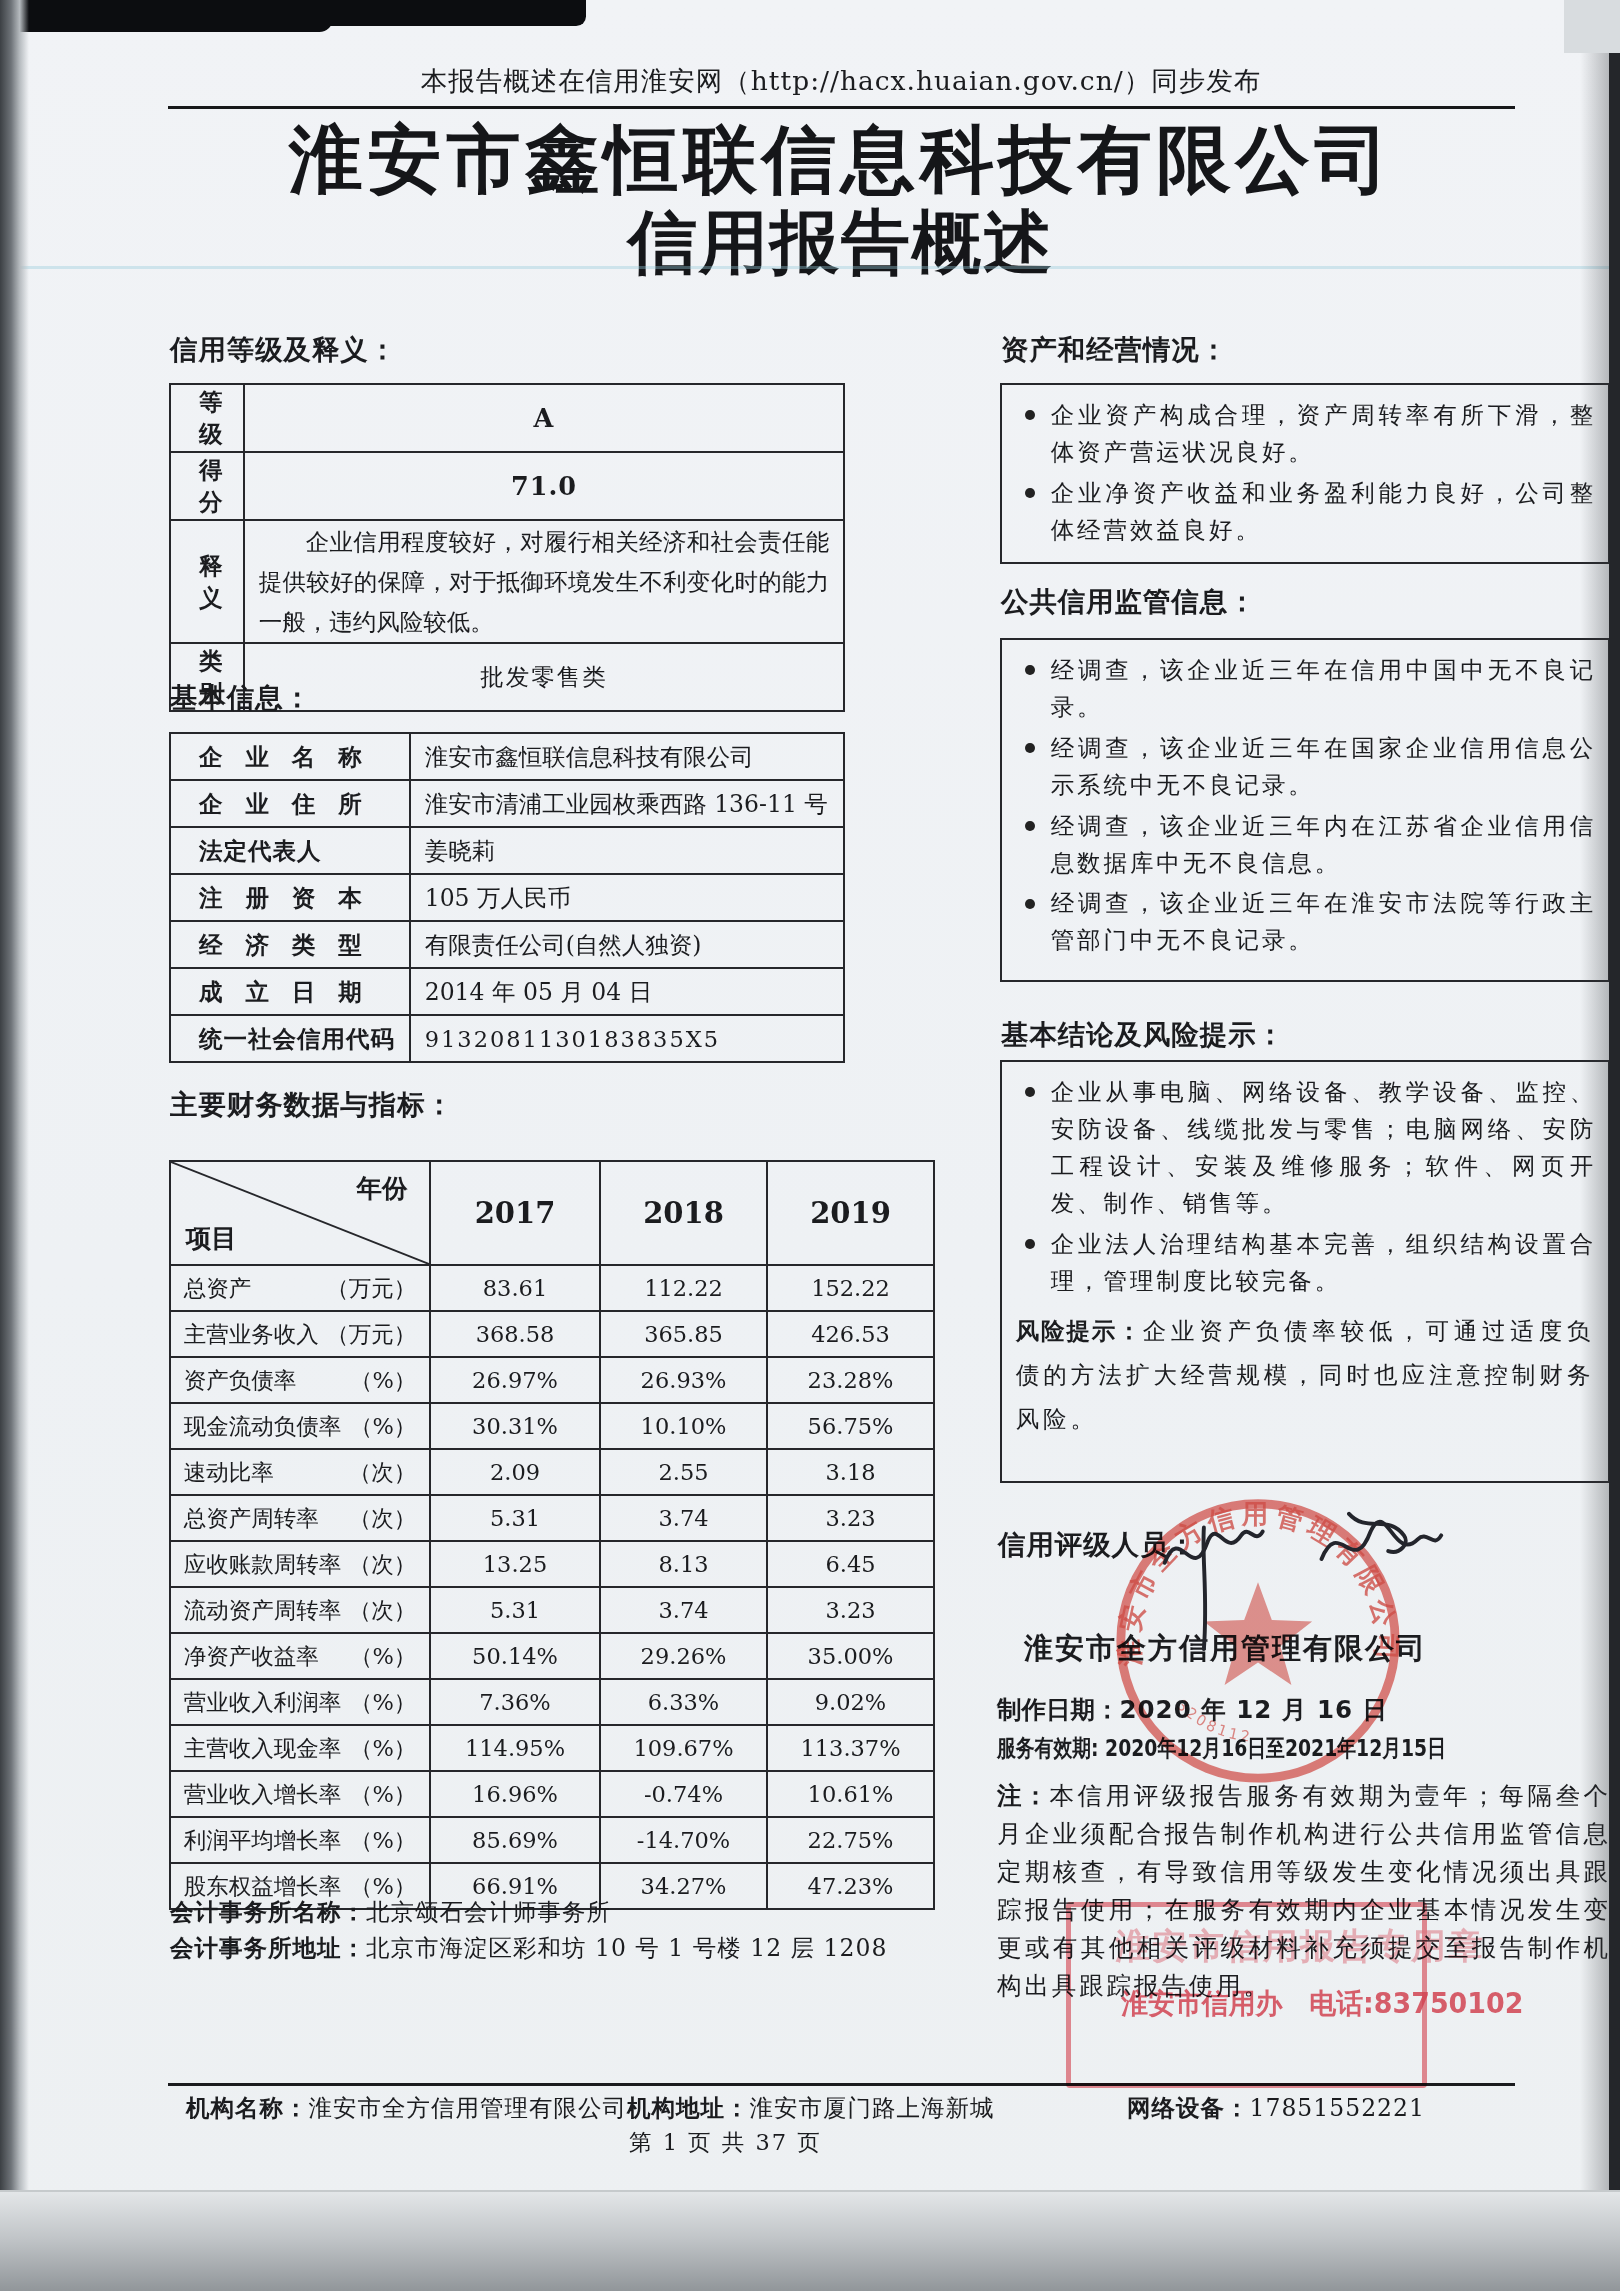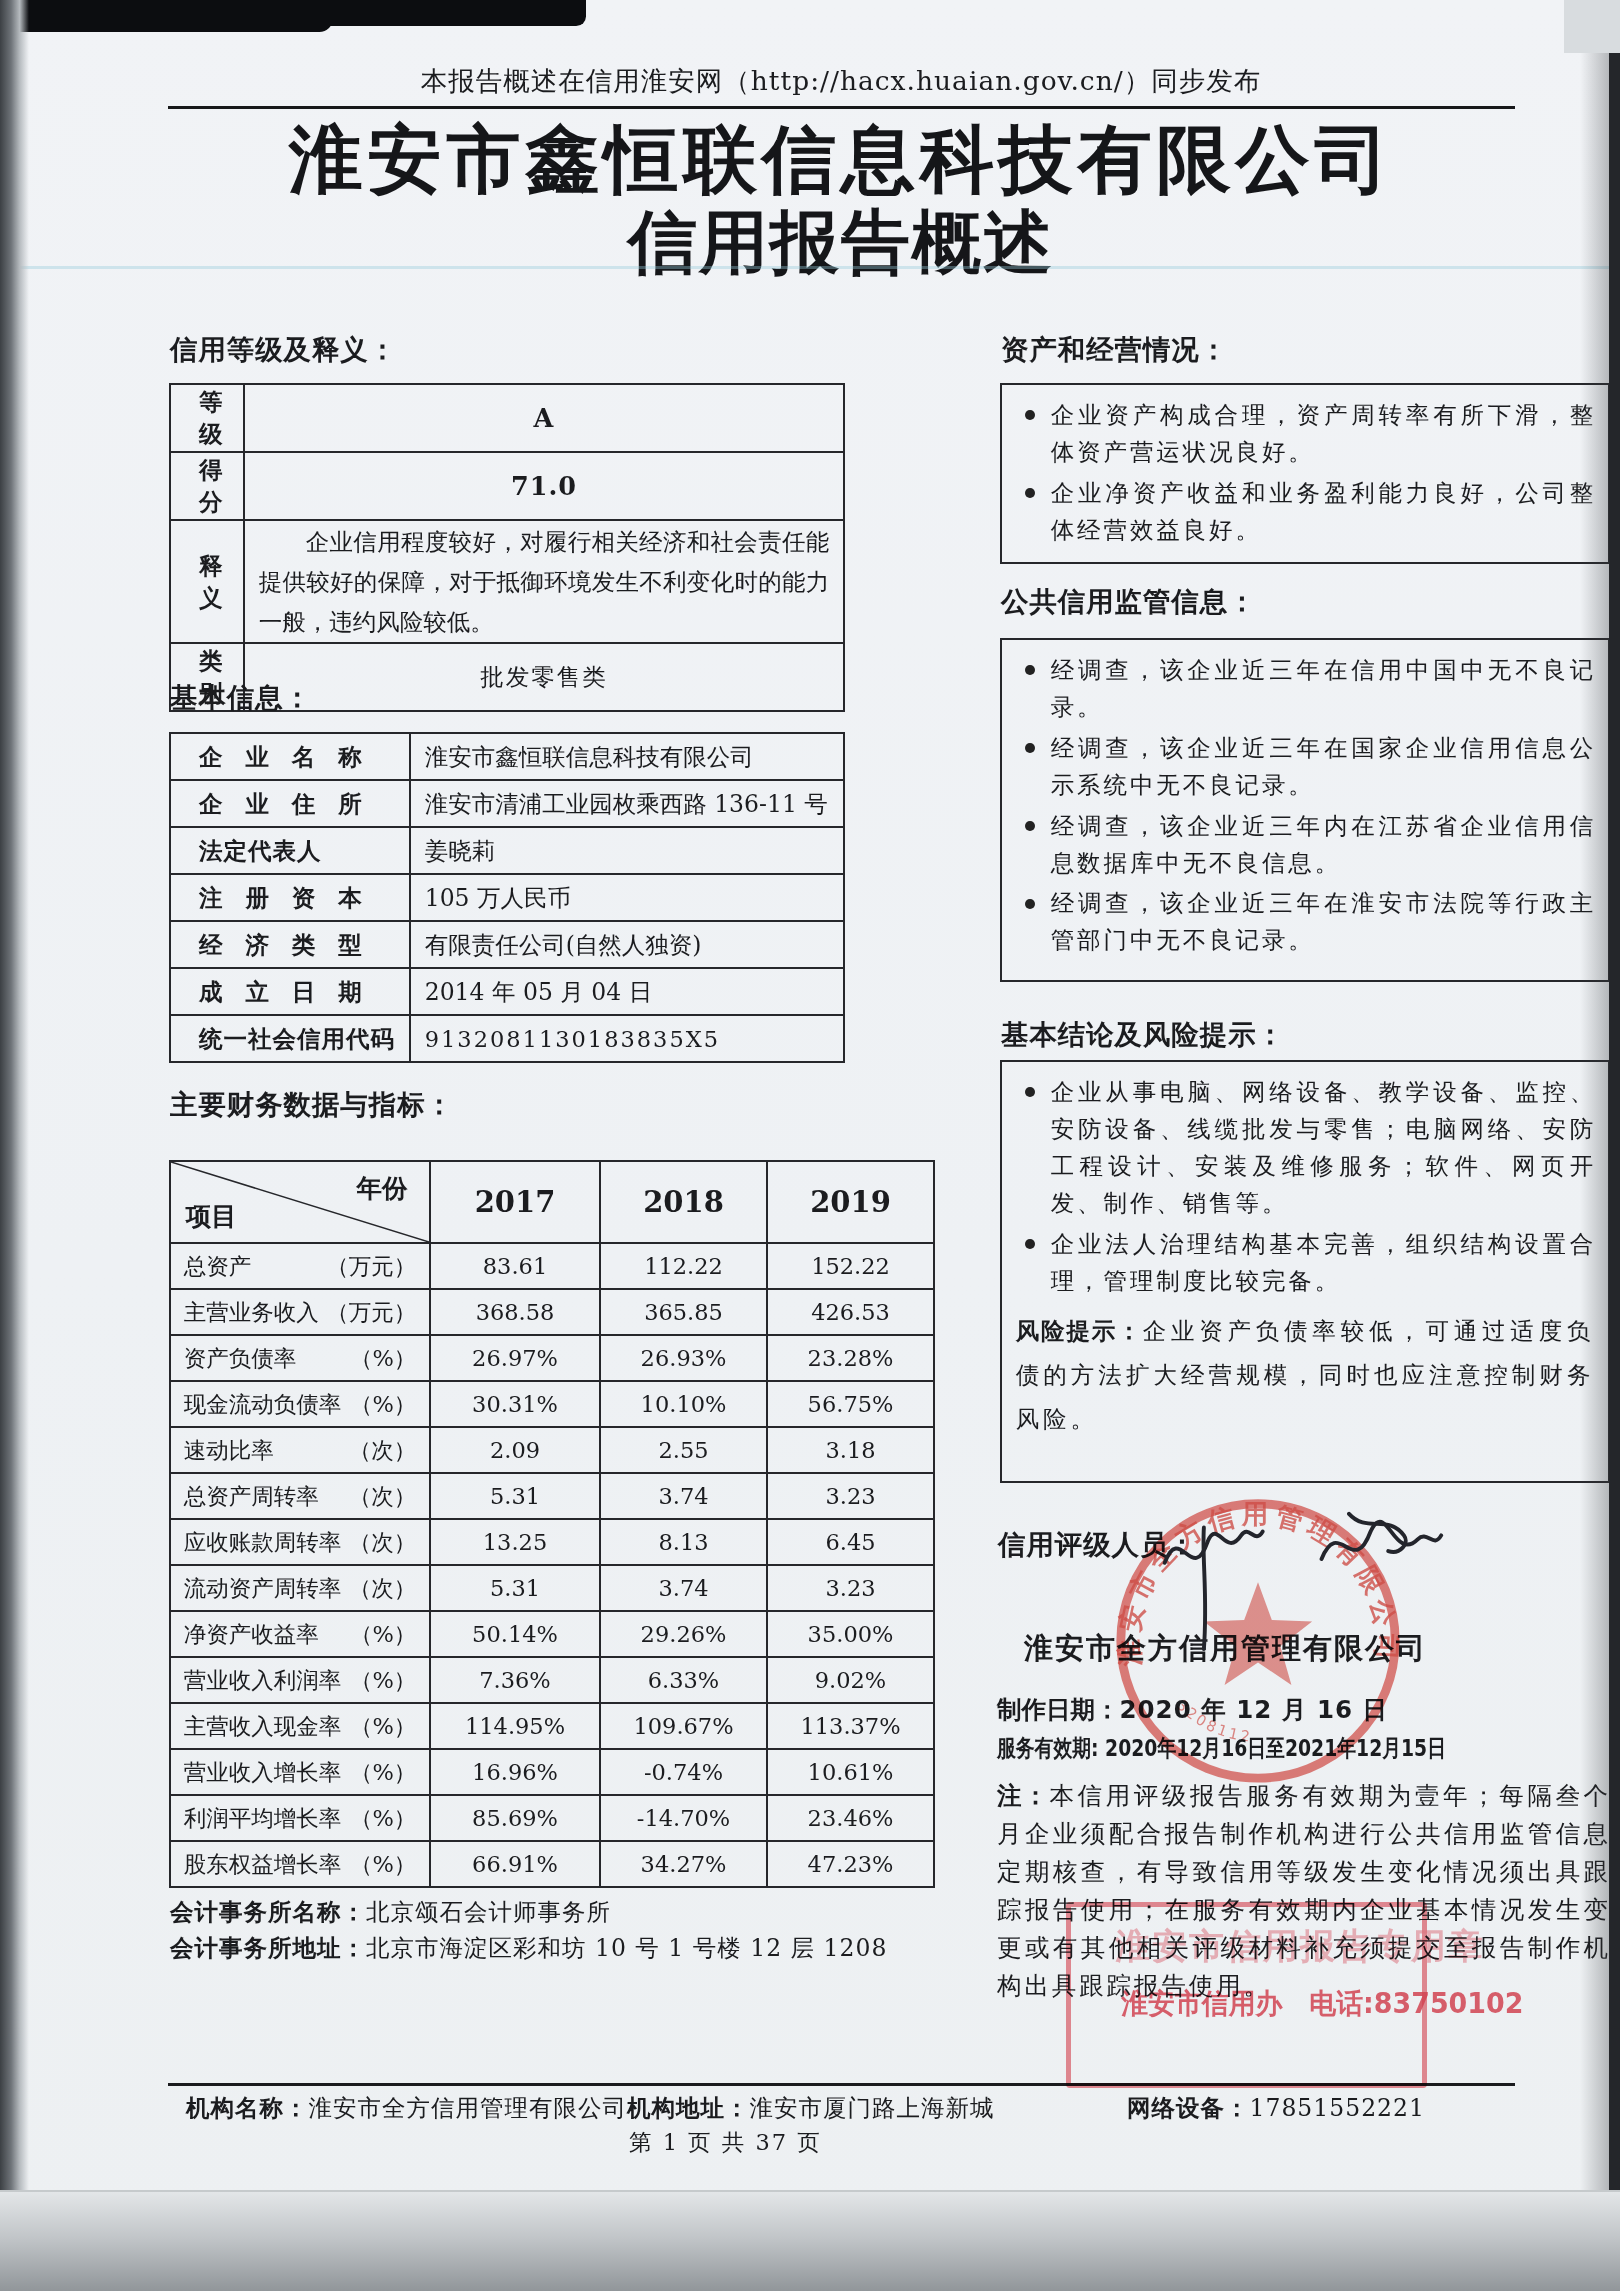--- a/index.html
+++ b/index.html
@@ -45,21 +45,21 @@
   .rt-strong{font-weight:700;font-size:25.5px;letter-spacing:1px;}
   .rt-para{text-align:justify;text-indent:2em;font-size:23.5px;line-height:40px;padding:0 13.7px;letter-spacing:0;}
 
   .table-basic{left:169px;top:732px;width:676px;}
   .table-basic tr{height:47px;}
   .b-lab{word-spacing:12.7px;}
   .b-val{padding-left:13.7px;font-size:23.5px;}
   .b-val.tracked{letter-spacing:2px;font-size:22.5px;}
 
   .table-fin{left:169px;top:1160px;width:763px;}
-  .table-fin thead tr{height:82px;}
+  .table-fin thead tr{height:104px;}
   .table-fin tbody tr{height:46px;}
   .fin-year{font-family:"DejaVu Serif","Liberation Serif",serif;font-size:29px;font-weight:700;text-align:center;}
   .corner{position:relative;padding:0;}
   .corner svg{position:absolute;left:0;top:0;width:100%;height:100%;}
   .c-top{position:absolute;right:21.6px;top:8.8px;font-size:25.5px;font-weight:700;}
   .c-bot{position:absolute;left:14.7px;bottom:7.8px;font-size:25.5px;font-weight:700;}
   .f-lab{display:flex;justify-content:space-between;align-items:center;padding:0 12.7px;
          font-family:"DejaVu Serif","Liberation Serif",serif;font-size:22.5px;font-weight:400;border:none;height:100%;}
   td.f-labcell{padding:0;}
   .fv{text-align:center;font-family:"DejaVu Serif","Liberation Serif",serif;font-size:22.5px;}
@@ -344,21 +344,21 @@
         </tr>
         <tr>
           <td class="f-labcell">
             <div class="f-lab">
               <span>利润平均增长率</span>
               <span>（%）</span>
             </div>
           </td>
           <td class="fv">85.69%</td>
           <td class="fv">-14.70%</td>
-          <td class="fv">23.46%</td>
+          <td class="fv">22.75%</td>
         </tr>
         <tr>
           <td class="f-labcell">
             <div class="f-lab">
               <span>股东权益增长率</span>
               <span>（%）</span>
             </div>
           </td>
           <td class="fv">66.91%</td>
           <td class="fv">34.27%</td>

